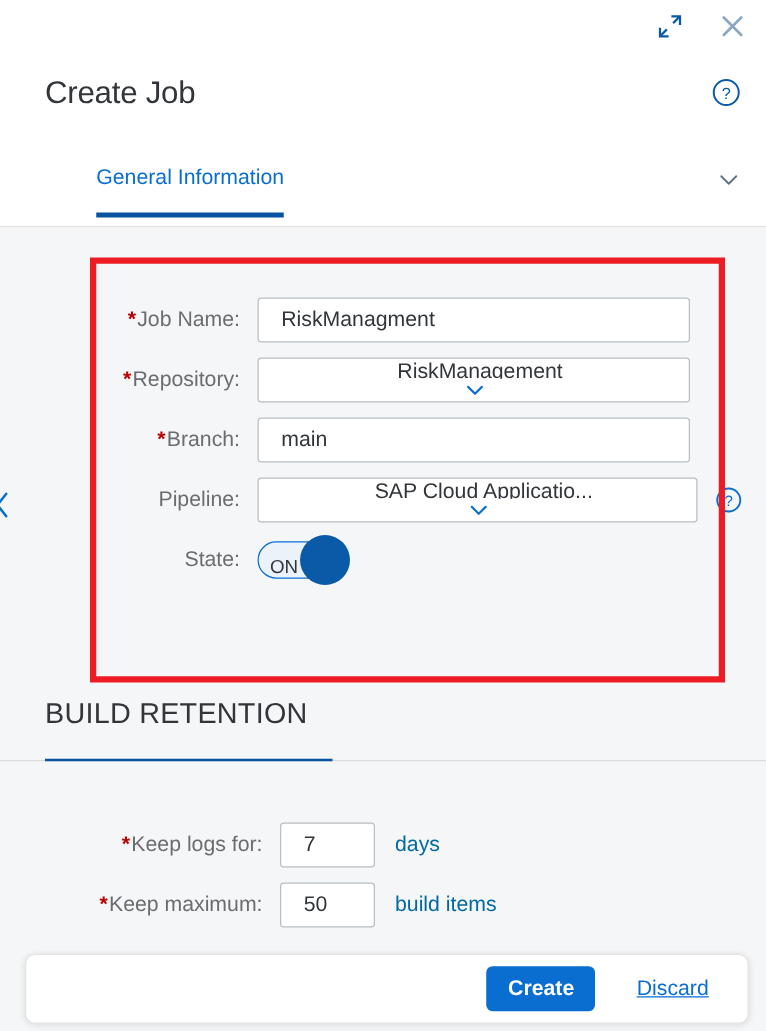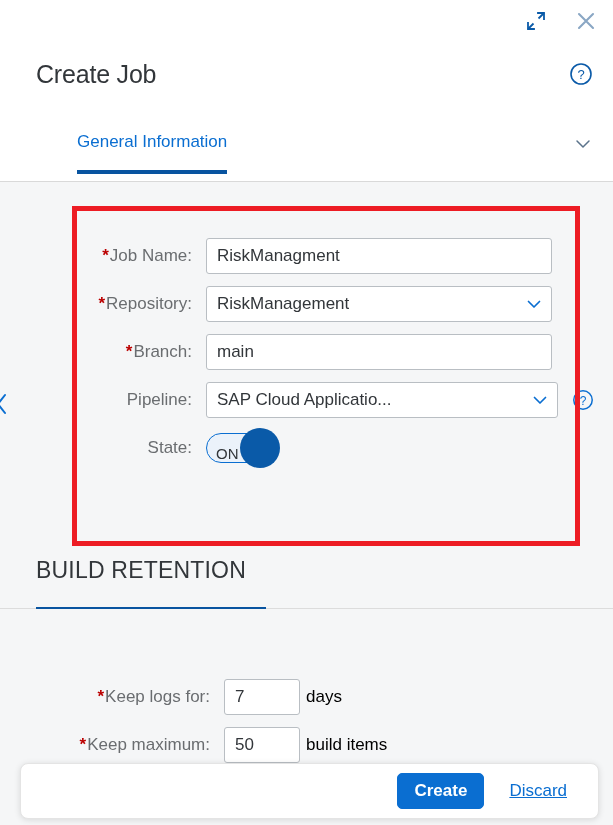--- a/index.html
+++ b/index.html
@@ -185,22 +185,22 @@
     align-items: center;
     padding: 0 10px;
     font-size: 17px;
     color: #32363a;
     cursor: text;
   }
   .field.wide  { width: 346px; }
   .field.short { width: 352px; }
   .field.num   { width: 76px; }
 
-  .field.select { cursor: pointer; justify-content: space-between; padding-right: 8px; }
-  .field .fval { overflow: hidden; white-space: nowrap; text-overflow: ellipsis; }
+  .field.select { cursor: pointer; justify-content: space-between; padding-right: 8px; flex-direction: column; }
+  .field .fval { overflow: hidden; white-space: nowrap; text-overflow: ellipsis; margin-left: 8px; }
 
   .field.disabled {
     background: #f5f6f7;
     border-color: #d4d7da;
     color: #a9b4be;
     cursor: default;
   }
 
   .caret { flex: 0 0 auto; display: flex; align-items: center; }
 
@@ -209,22 +209,22 @@
     height: 26px;
     margin-left: 12px;
     display: flex;
     align-items: center;
     justify-content: center;
     cursor: pointer;
   }
 
   .unit {
     font-size: 17px;
-    color: #000000;
-    margin-left: 6px;
+    color: #0369a1;
+    margin-left: 16px;
     white-space: nowrap;
   }
 
   
   .switch {
     position: relative;
     width: 66px;
     height: 30px;
     cursor: pointer;
   }
@@ -274,40 +274,40 @@
     left: 0;
     right: 0;
     top: 426px;
     height: 1px;
     background: #dcdcdc;
   }
 
   .retention {
     position: absolute;
     left: 0;
-    top: 491px;
+    top: 470px;
     width: 548px;
   }
   .retention .form-label { width: 200px; }
 
   
   .footer-bar {
     position: absolute;
     left: 20px;
     right: 14px;
     top: 763px;
     height: 56px;
     background: #ffffff;
     border: 1px solid #e4e4e4;
     border-radius: 8px;
     box-shadow: 0 1px 6px rgba(0,0,0,0.12);
     display: flex;
     align-items: center;
     justify-content: flex-end;
-    gap: 8px;
+    gap: 16px;
     padding: 0 14px;
     z-index: 8;
   }
   .btn {
     font-family: "Liberation Sans", sans-serif;
     font-size: 17px;
     border-radius: 5px;
     padding: 7px 16px;
     cursor: pointer;
     white-space: nowrap;

